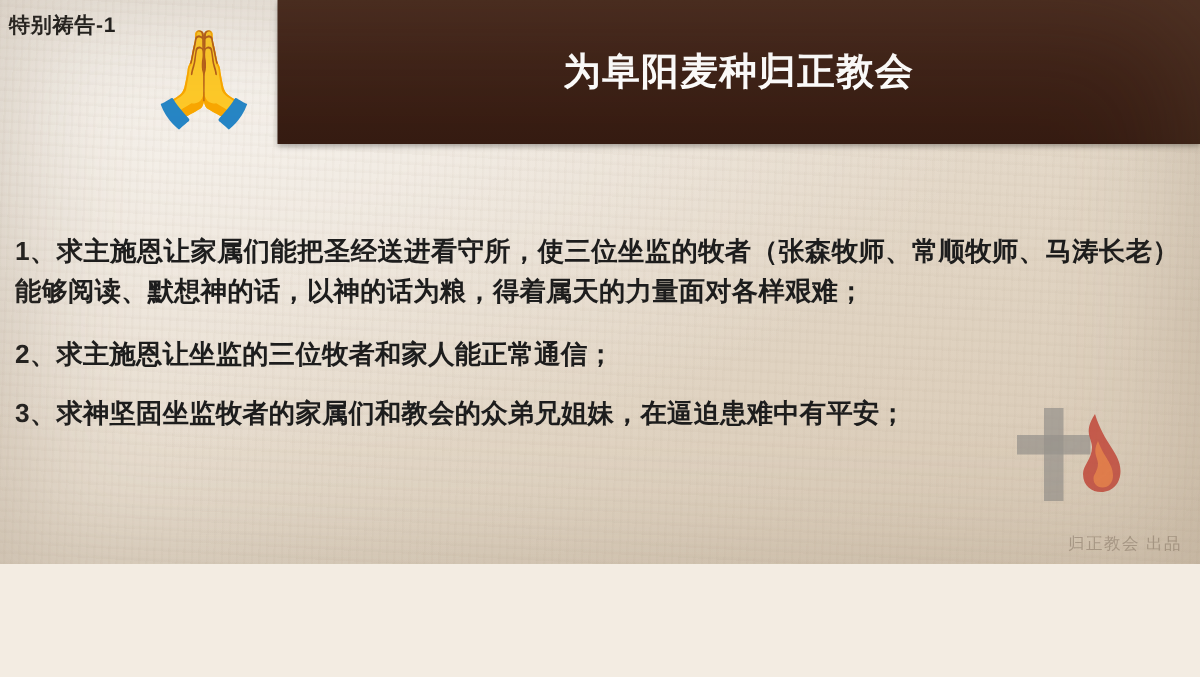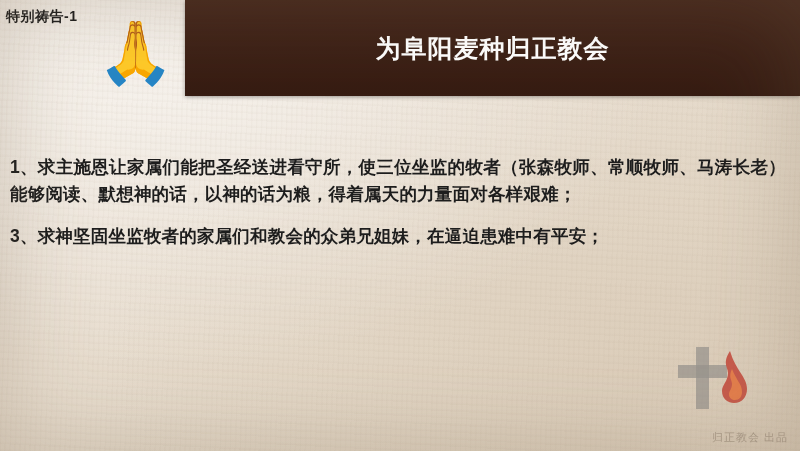--- a/index.html
+++ b/index.html
@@ -9,21 +9,21 @@
   body {
     width: 800px;
     height: 451px;
     overflow: hidden;
     font-family: "Liberation Sans", sans-serif;
     background: #f3ece2;
   }
   .slide {
     position: relative;
     width: 800px;
-    height: 451px;
+    height: 376px;
     background:
       radial-gradient(ellipse at 20% 15%, rgba(255,255,255,0.55) 0%, rgba(255,255,255,0) 55%),
       radial-gradient(ellipse at 85% 80%, rgba(214,196,174,0.45) 0%, rgba(214,196,174,0) 60%),
       linear-gradient(155deg, #efe7dc 0%, #e9dfd2 35%, #e4d9c9 65%, #dcd0be 100%);
     overflow: hidden;
   }
   
   .grain {
     position: absolute;
     inset: 0;
@@ -147,20 +147,21 @@
   <div class="praying-hands">🙏</div>
 
   <div class="page-num">40</div>
 
   <div class="title-band">
     <div class="title-line">为阜阳麦种归正教会</div>
   </div>
 
   <div class="body-area">
     <p class="para p1">1、求主施恩让家属们能把圣经送进看守所，使三位坐监的牧者（张森牧师、常顺牧师、马涛长老）能够阅读、默想神的话，以神的话为粮，得着属天的力量面对各样艰难；</p>
+    <p class="para p2">2、求主施恩让坐监的三位牧者和家人能正常通信；</p>
     <p class="para p3">3、求神坚固坐监牧者的家属们和教会的众弟兄姐妹，在逼迫患难中有平安；</p>
   </div>
 
   <svg class="cross-flame" viewBox="0 0 80 74">
     <rect x="24" y="6" width="13" height="62" fill="#8d8b87" opacity="0.75"></rect>
     <rect x="6" y="24" width="49" height="13" fill="#8d8b87" opacity="0.75"></rect>
     <path d="M58 10 C50 22 56 26 56 32 C56 40 50 44 50 50 C50 58 56 62 62 62 C70 62 75 56 75 48 C75 36 64 30 58 10 Z" fill="#c0392b" opacity="0.9"></path>
     <path d="M60 28 C56 36 60 39 60 43 C60 48 57 50 57 53 C57 57 60 59 63 59 C67 59 70 56 70 51 C70 43 64 39 60 28 Z" fill="#e8743a" opacity="0.95"></path>
   </svg>
 

